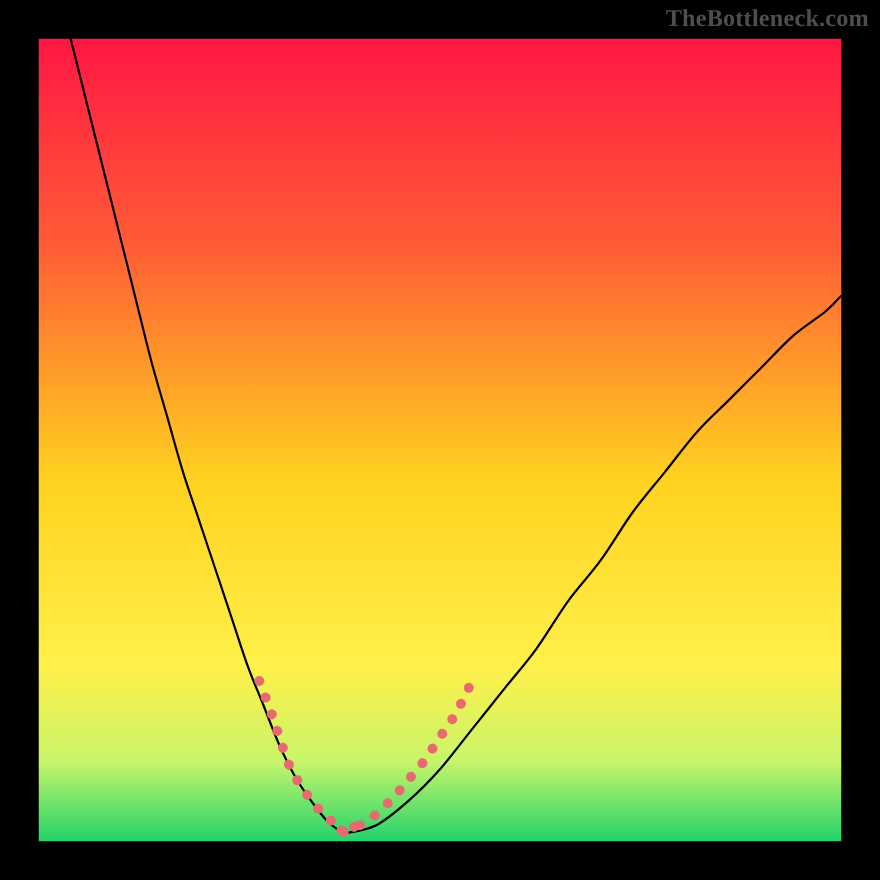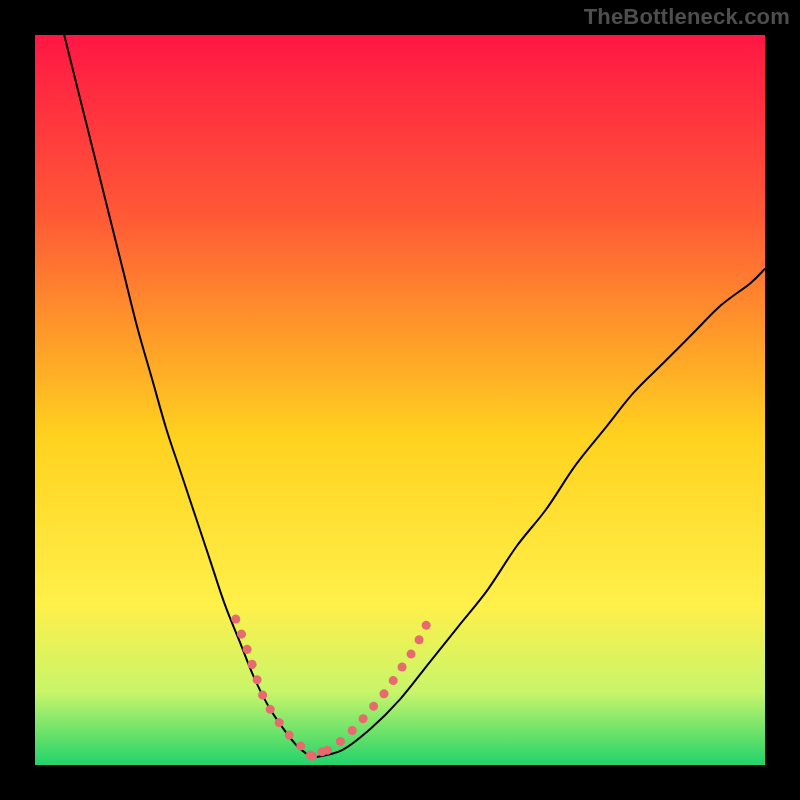--- a/index.html
+++ b/index.html
@@ -9,20 +9,21 @@
     height: 800px;
     background: #000;
     font-family: Arial, Helvetica, sans-serif;
     overflow: hidden;
   }
   .frame {
     position: relative;
     width: 800px;
     height: 800px;
     background: #000;
+    font-family: Liberation Serif, serif;
   }
   .watermark {
     position: absolute;
     top: 4px;
     right: 10px;
     color: #4e4e4e;
     font-size: 22px;
     font-weight: 600;
     letter-spacing: 0.2px;
     z-index: 10;

